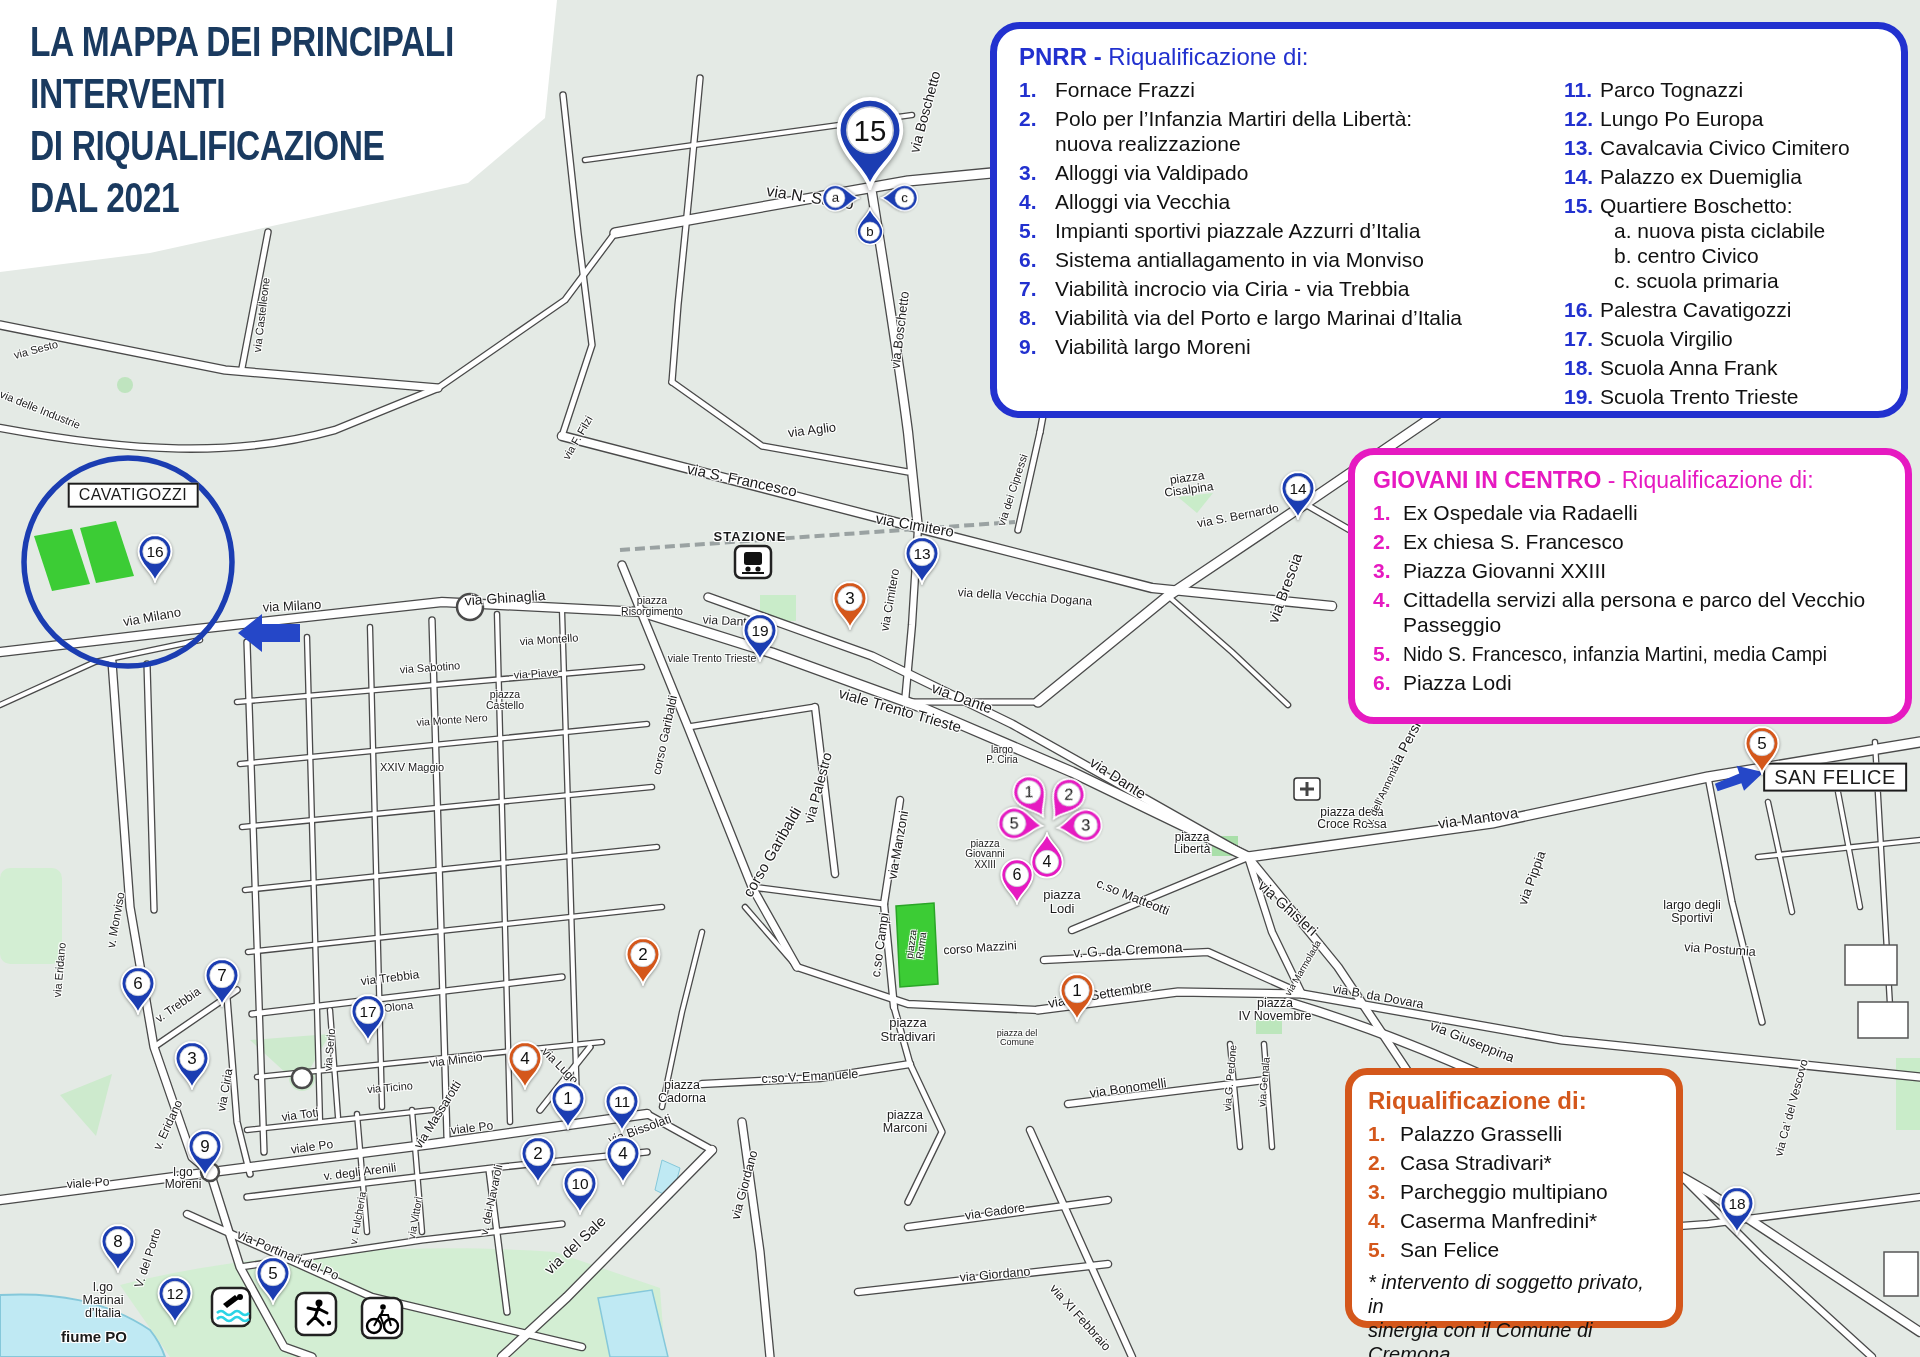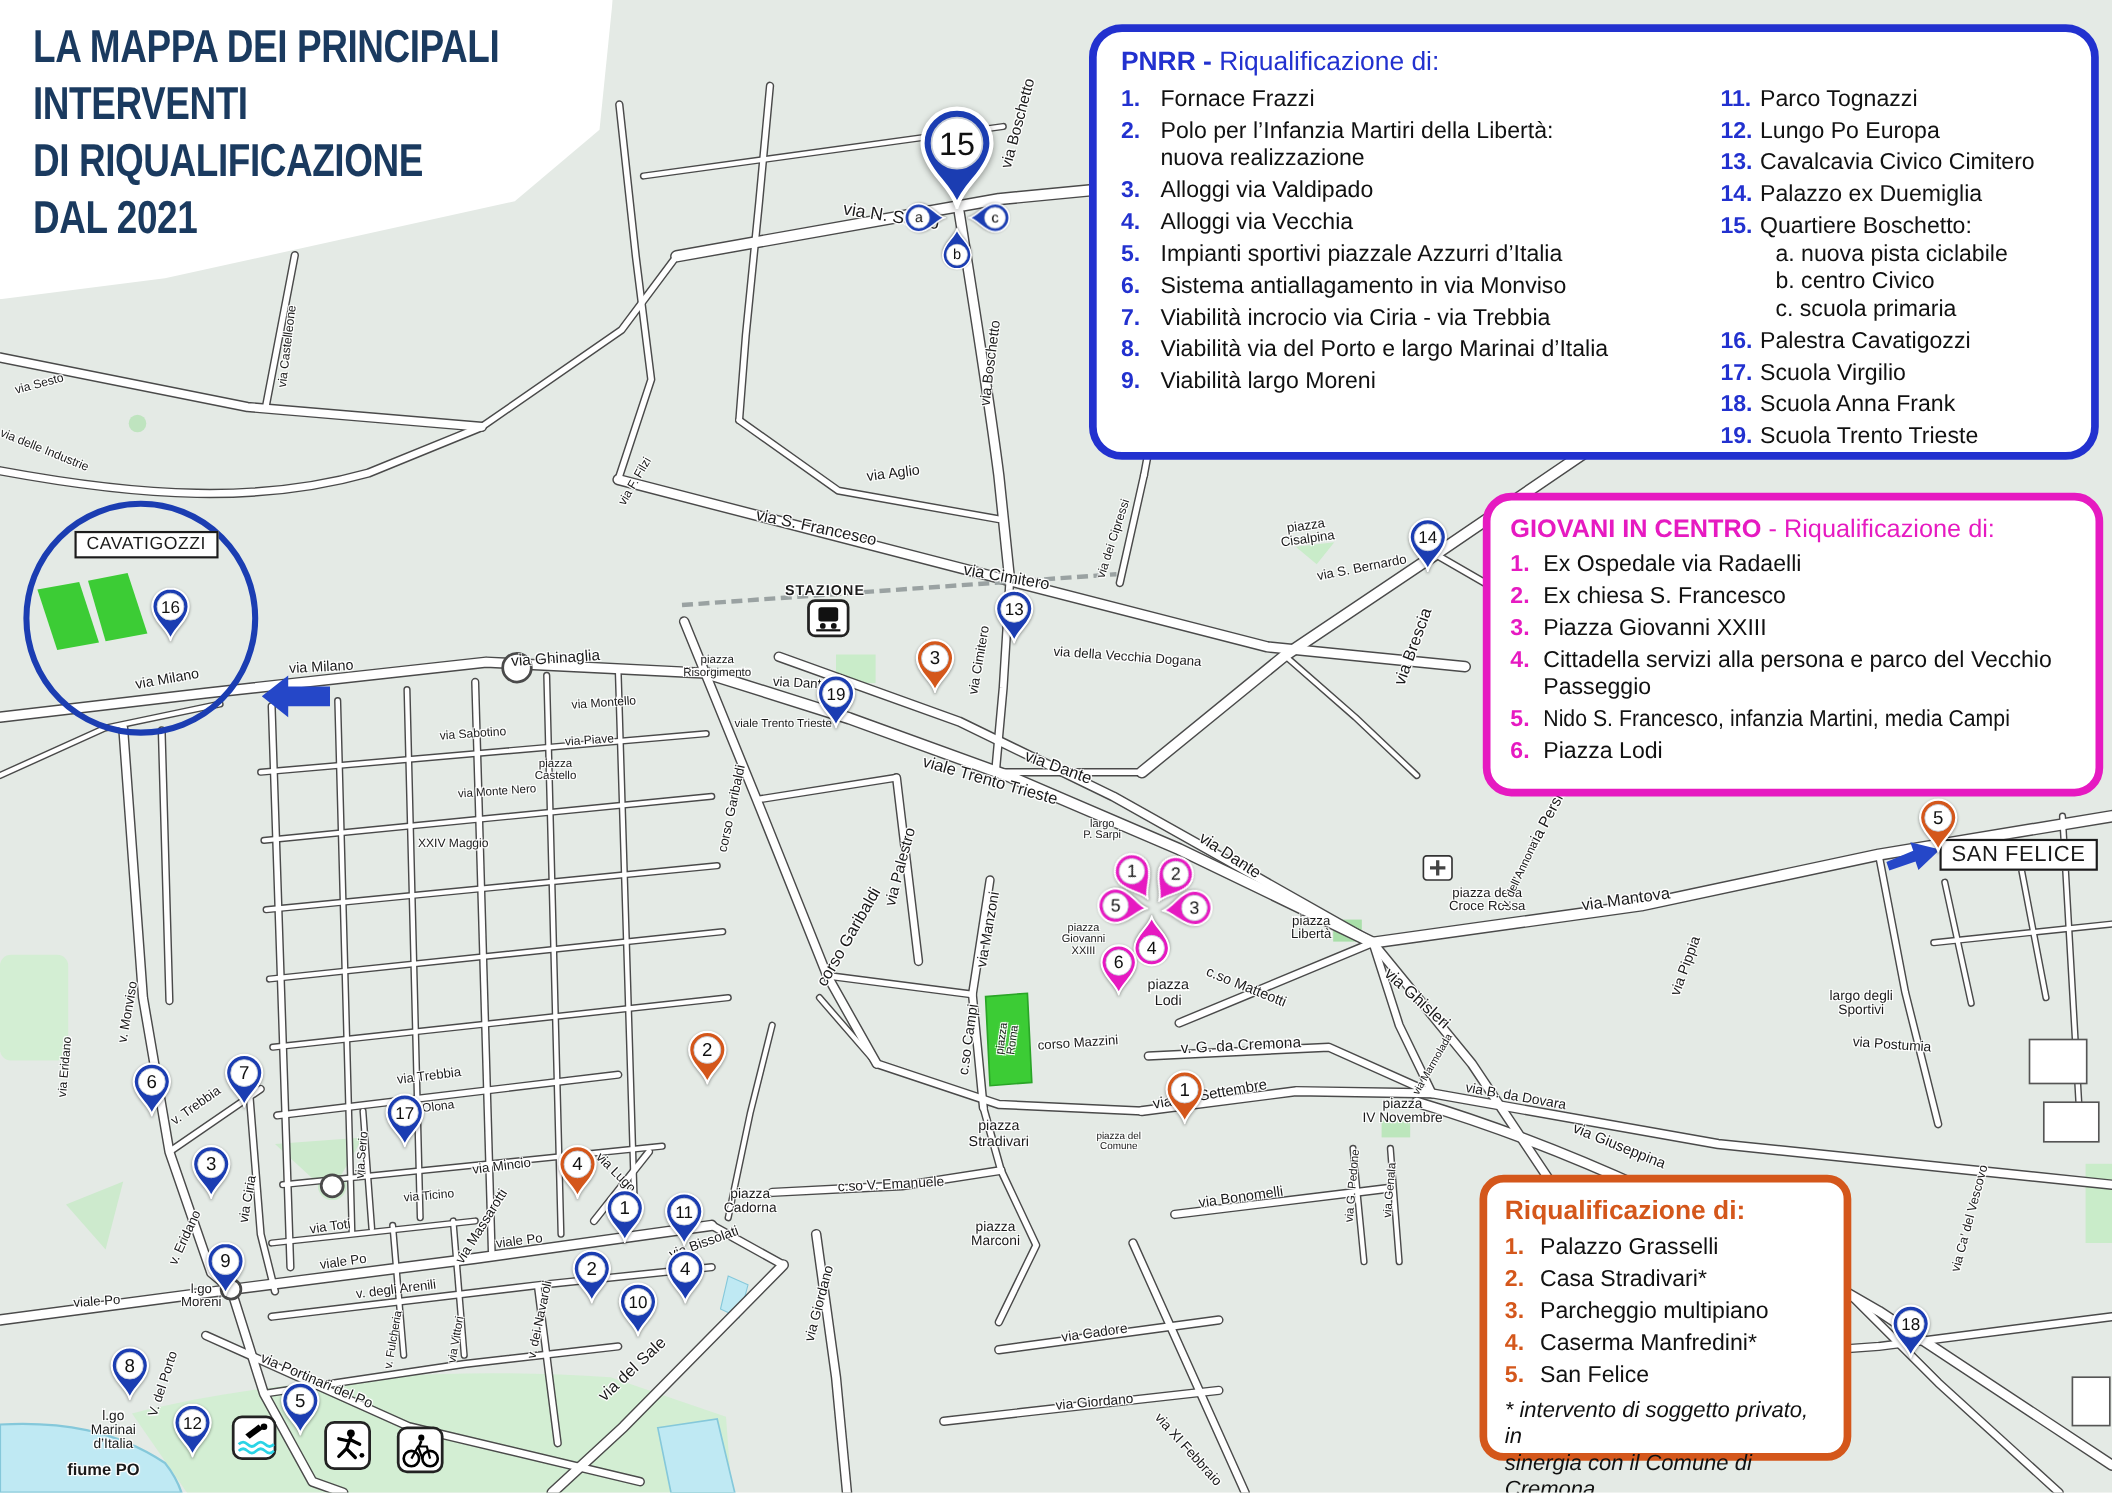--- a/index.html
+++ b/index.html
@@ -357,21 +357,21 @@
       <span class="ml" style="left: 818px; top: 788px; font-size: 14px; transform: translate(-50%, -50%) rotate(-75deg);">via Palestro</span>
       <span class="ml" style="left: 900px; top: 710px; font-size: 15px; transform: translate(-50%, -50%) rotate(16deg);">viale Trento Trieste</span>
       <span class="ml" style="left: 962px; top: 698px; font-size: 15px; transform: translate(-50%, -50%) rotate(20deg);">via Dante</span>
       <span class="ml" style="left: 1118px; top: 778px; font-size: 15px; transform: translate(-50%, -50%) rotate(33deg);">via Dante</span>
       <span class="ml" style="left: 898px; top: 845px; font-size: 13px; transform: translate(-50%, -50%) rotate(-80deg);">via Manzoni</span>
       <span class="ml" style="left: 880px; top: 945px; font-size: 13px; transform: translate(-50%, -50%) rotate(-82deg);">c.so Campi</span>
       <span class="ml" style="left: 917px; top: 945px; font-size: 10px; transform: translate(-50%, -50%) rotate(-82deg);">piazza
 Roma</span>
       <span class="ml" style="left: 980px; top: 948px; font-size: 12px; transform: translate(-50%, -50%) rotate(-4deg);">corso Mazzini</span>
       <span class="ml" style="left: 1002px; top: 755px; font-size: 10px; transform: translate(-50%, -50%) rotate(0deg);">largo
-P. Sarpi</span>
+P. Ciria</span>
       <span class="ml" style="left: 985px; top: 855px; font-size: 10px; transform: translate(-50%, -50%) rotate(0deg);">piazza
 Giovanni
 XXIII</span>
       <span class="ml" style="left: 1062px; top: 902px; font-size: 13px; transform: translate(-50%, -50%) rotate(0deg);">piazza
 Lodi</span>
       <span class="ml" style="left: 1133px; top: 897px; font-size: 13px; transform: translate(-50%, -50%) rotate(22deg);">c.so Matteotti</span>
       <span class="ml" style="left: 1128px; top: 950px; font-size: 14px; transform: translate(-50%, -50%) rotate(-3deg);">v. G. da Cremona</span>
       <span class="ml" style="left: 1352px; top: 818px; font-size: 12px; transform: translate(-50%, -50%) rotate(0deg);">piazza della
 Croce Rossa</span>
       <span class="ml" style="left: 1192px; top: 843px; font-size: 12px; transform: translate(-50%, -50%) rotate(0deg);">piazza

